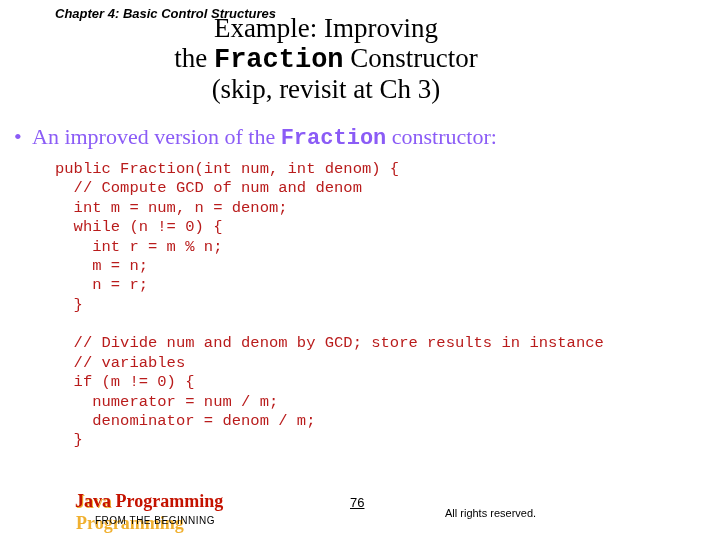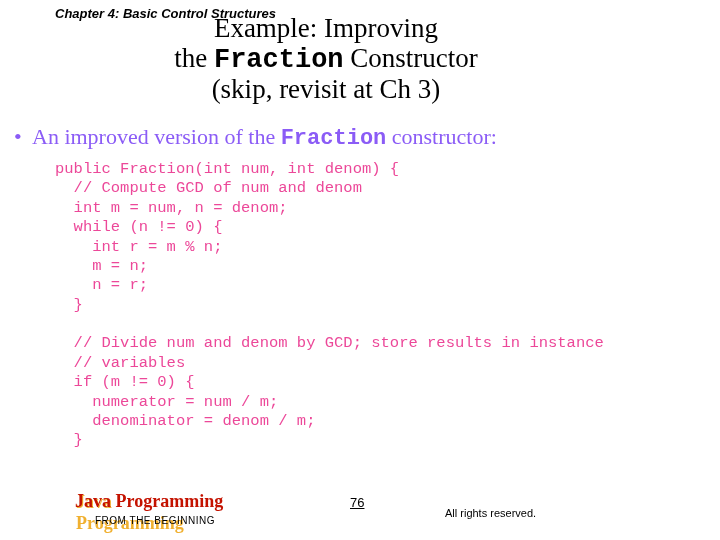--- a/index.html
+++ b/index.html
@@ -53,21 +53,21 @@
     margin-right: 6px;
   }
   .code-block {
     position: absolute;
     top: 160px;
     left: 55px;
     font-family: "Courier New", monospace;
     font-size: 15.5px;
     line-height: 1.25;
     white-space: pre;
-    color: #ec4899;
+    color: #b91c1c;
   }
   .footer {
     position: absolute;
     bottom: 10px;
     left: 0;
     width: 664px;
     height: 45px;
   }
   .book-title {
     position: absolute;

